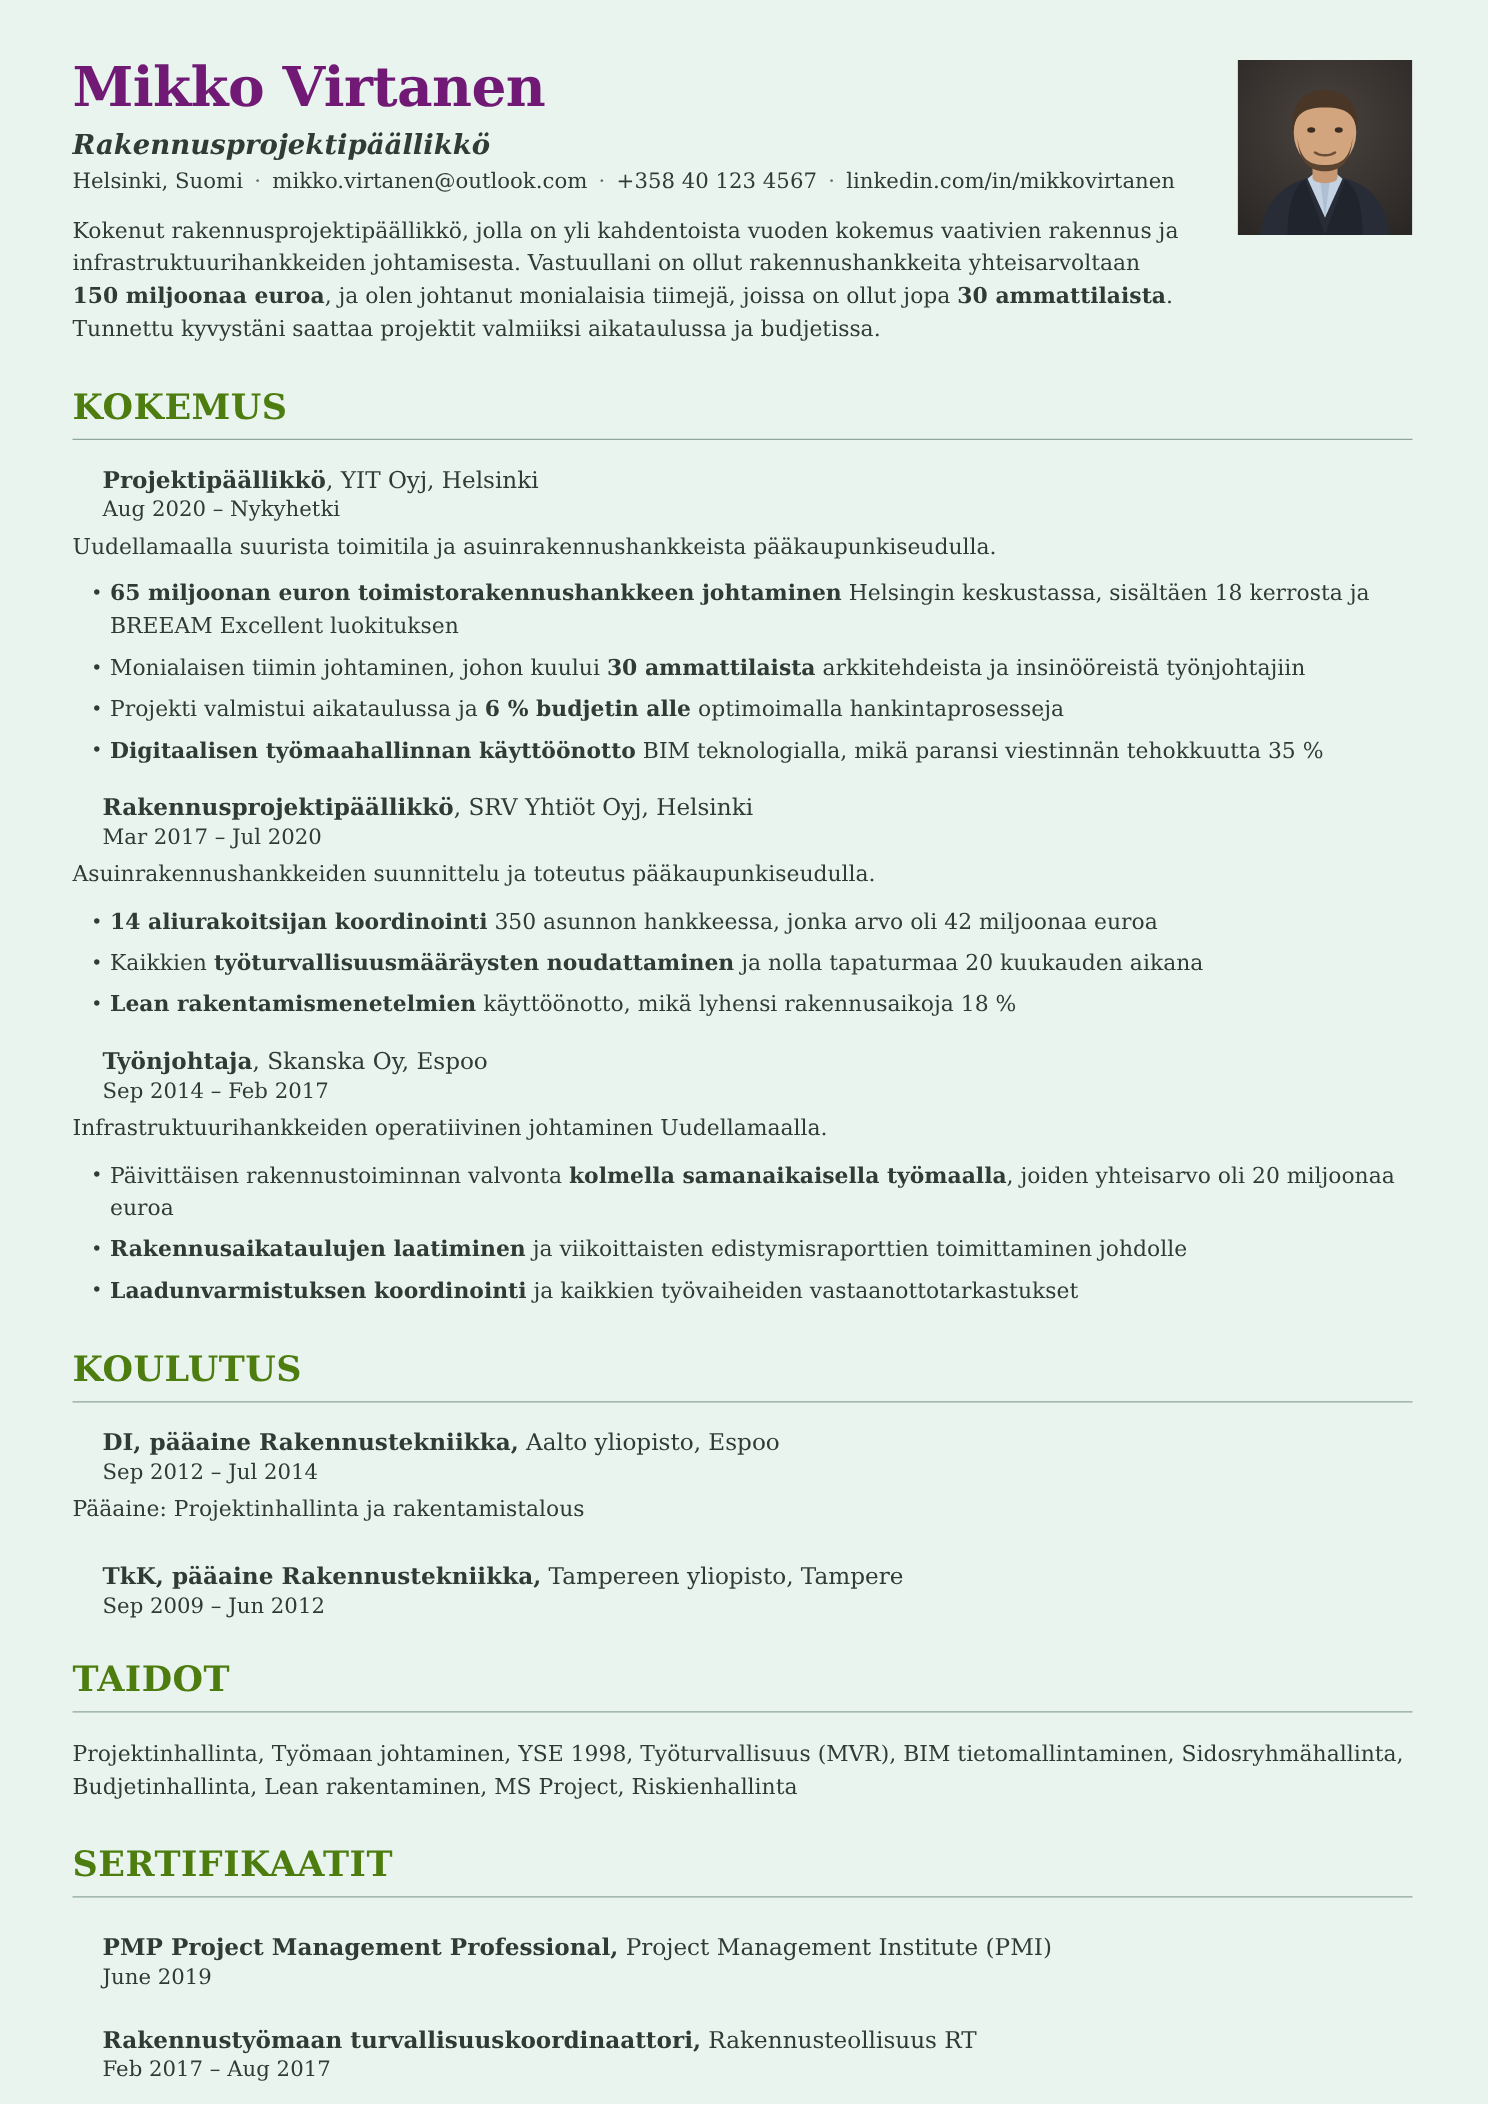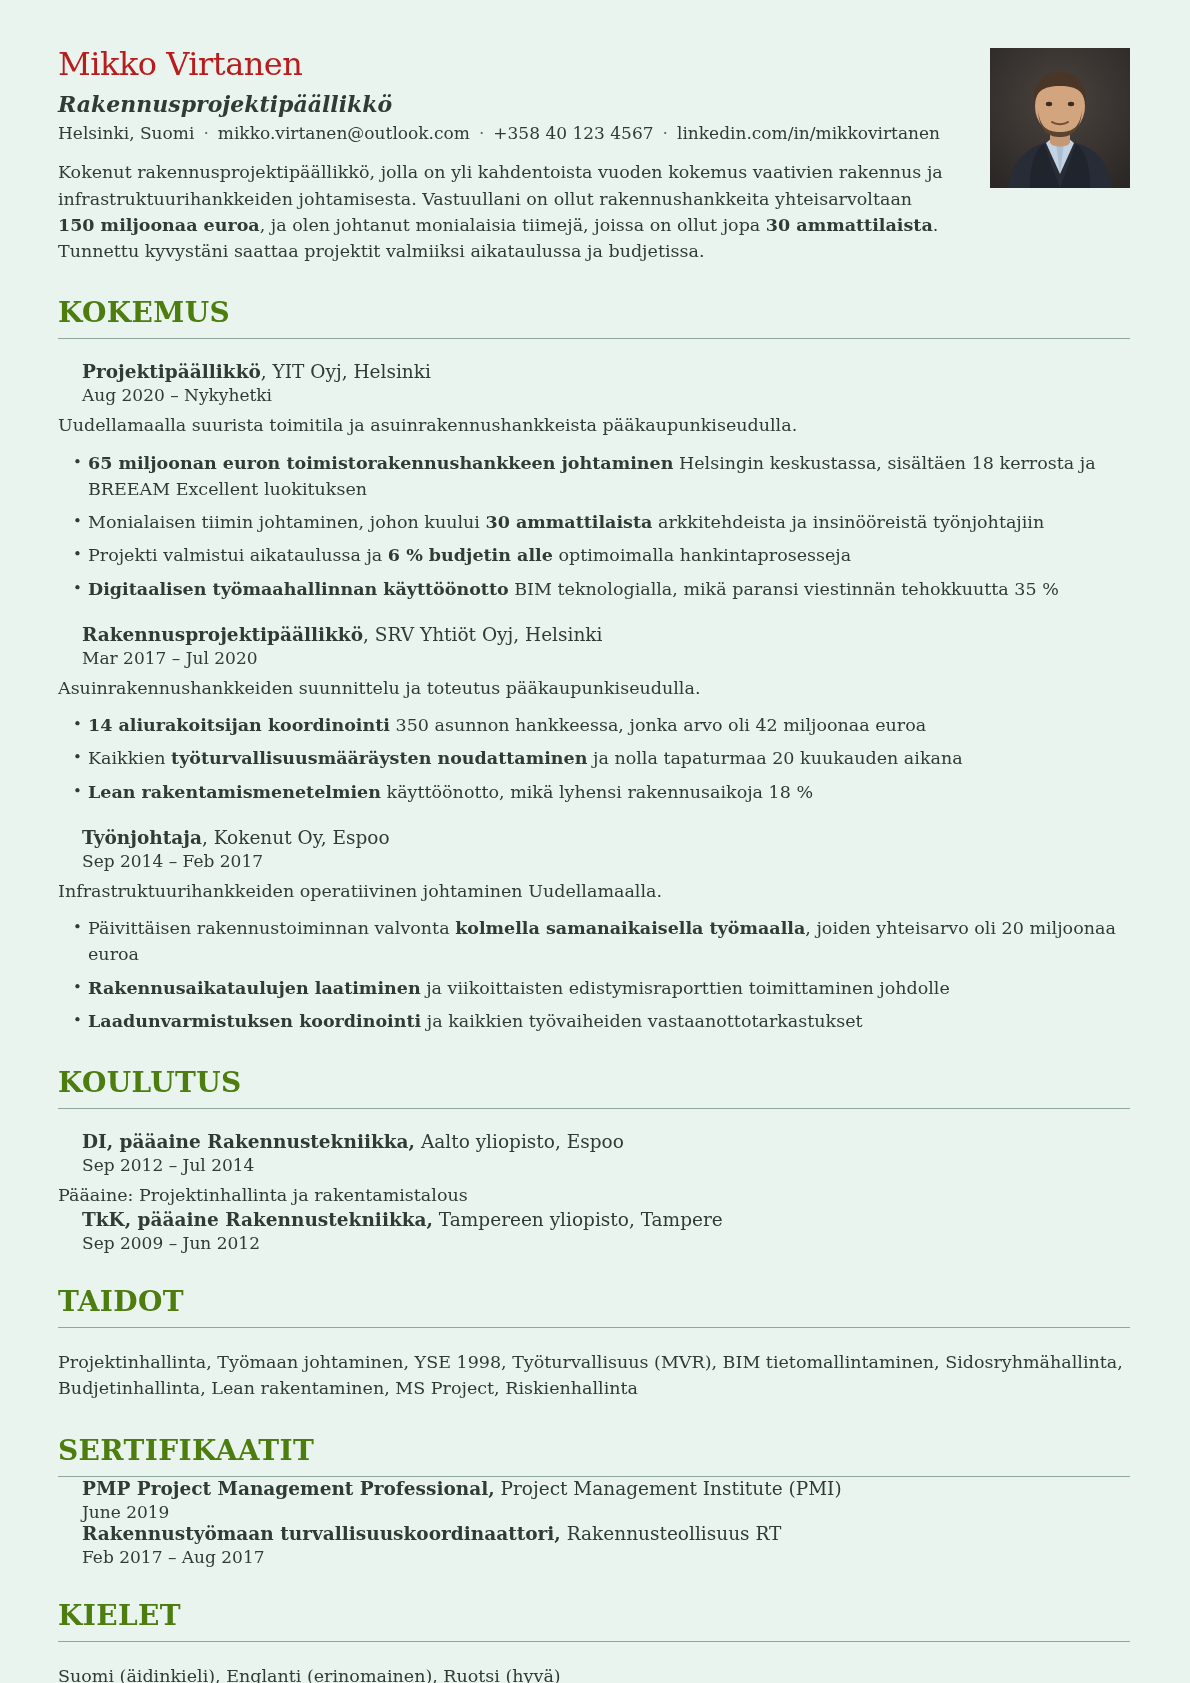--- a/index.html
+++ b/index.html
@@ -7,36 +7,36 @@
     width:1190px;height:1683px;
     background:#e9f4ee;
     font-family:"DejaVu Serif","Liberation Serif",serif;
     color:#2f3b34;
     -webkit-font-smoothing:antialiased;
   }
   .page{box-sizing:border-box;width:1190px;height:1683px;padding:48px 60px 40px 58px;overflow:hidden;}
   
   .header{display:flex;align-items:flex-start;}
   .header-left{flex:1;margin-right:36px;min-width:0;}
-  h1{margin:0;font-size:32px;line-height:1.05;font-weight:400;color:#b91c1c;letter-spacing:-0.5px;}
+  h1{margin:0;font-size:44px;line-height:1.05;font-weight:700;color:#701a75;letter-spacing:-0.5px;}
   .job-title{margin-top:9px;font-size:22px;font-weight:700;font-style:italic;color:#2f3b34;}
   .contact{margin-top:5px;font-size:17px;line-height:1.4;color:#2f3b34;}
   .contact .sep{margin:0 9px;color:#5d6f65;}
   .summary{margin:14px 0 0 0;font-size:17.5px;line-height:1.5;}
   .photo{width:140px;height:140px;flex:0 0 140px;overflow:hidden;}
   .photo svg{display:block;}
   
   .section{margin-top:32px;}
   .section h2{
     margin:0;padding-bottom:9px;
     font-size:28px;font-weight:700;letter-spacing:0.4px;
     color:#4d7c0f;border-bottom:1px solid #8fa79a;
   }
   .entry{margin-top:21px;}
-  .entry.compact{margin-top:0;}
+  .entry.compact{margin-top:29px;}
   .entry-header{display:flex;justify-content:space-between;align-items:baseline;flex-direction:column;}
   .entry-title{font-size:18.5px;line-height:1.35;flex:1;}
   .entry-title b{font-weight:700;}
   .entry-date{font-size:17px;white-space:nowrap;margin-left:24px;}
   .entry-desc{margin:7px 0 0 0;font-size:17.5px;line-height:1.5;}
   .bullets{margin:11px 0 0 0;padding:0;list-style:none;}
   .bullets li{
     position:relative;margin-top:7px;padding-left:30px;
     font-size:17.5px;line-height:1.5;
   }
@@ -135,21 +135,21 @@
     </li>
 
     <li>
       <span><b>Lean rakentamismenetelmien</b><span> käyttöönotto, mikä lyhensi rakennusaikoja 18 %</span></span>
     </li>
   </ul>
     </div>
 
     <div class="entry">
       <div class="entry-header">
-        <div class="entry-title"><b>Työnjohtaja</b><span>, Kokenut Oy, Espoo</span></div>
+        <div class="entry-title"><b>Työnjohtaja</b><span>, Skanska Oy, Espoo</span></div>
         <div class="entry-date">Sep 2014 – Feb 2017</div>
       </div>
       <p class="entry-desc">Infrastruktuurihankkeiden operatiivinen johtaminen Uudellamaalla.</p>
       <ul class="bullets">
     <li>
       <span><span>Päivittäisen rakennustoiminnan valvonta </span><b>kolmella samanaikaisella työmaalla</b><span>, joiden yhteisarvo oli 20 miljoonaa euroa</span></span>
     </li>
 
     <li>
       <span><b>Rakennusaikataulujen laatiminen</b><span> ja viikoittaisten edistymisraporttien toimittaminen johdolle</span></span>

